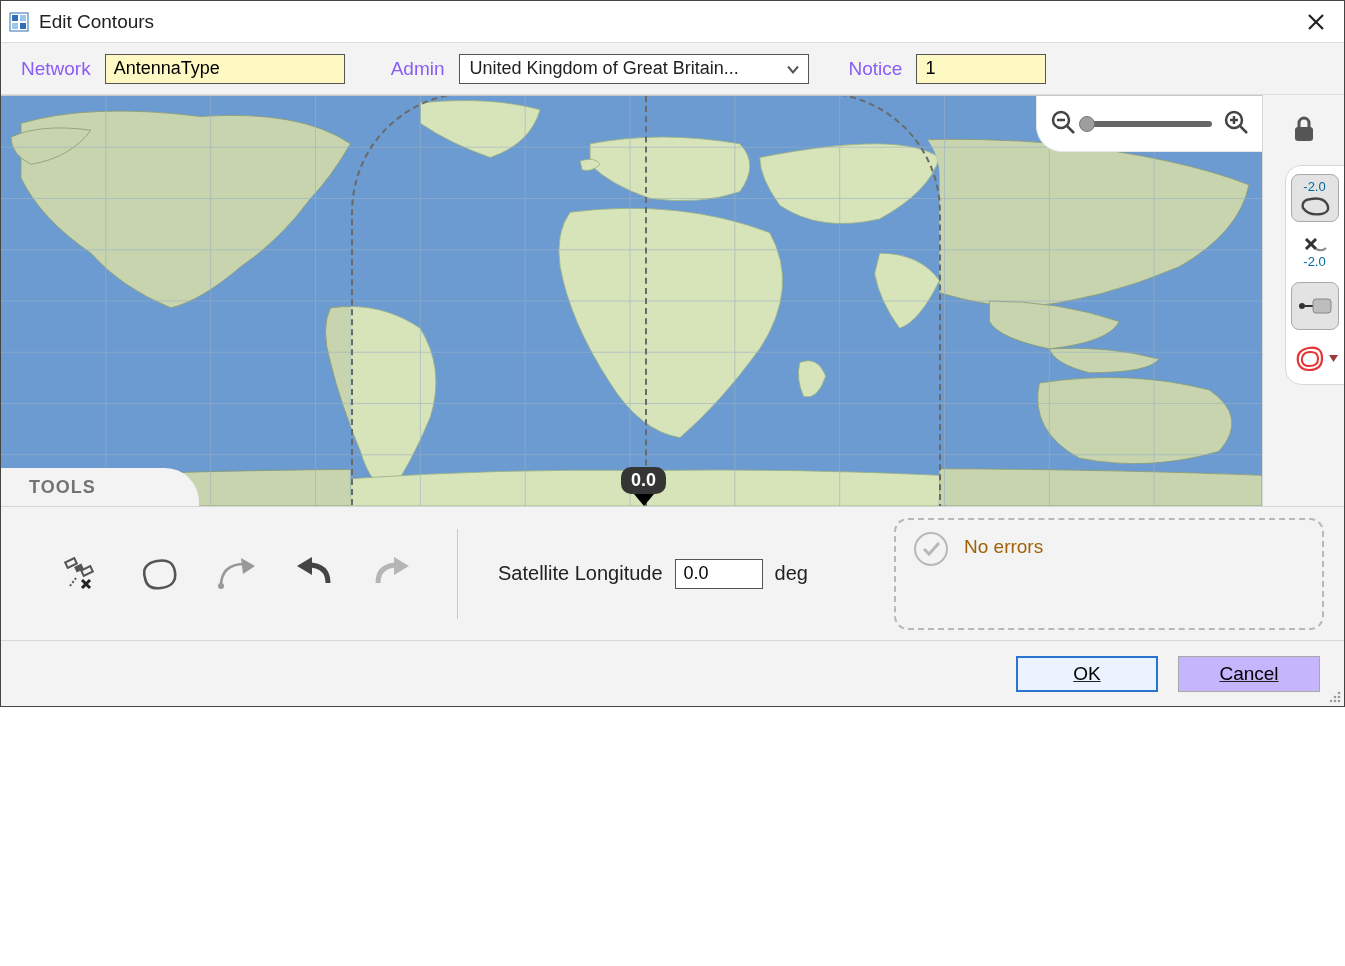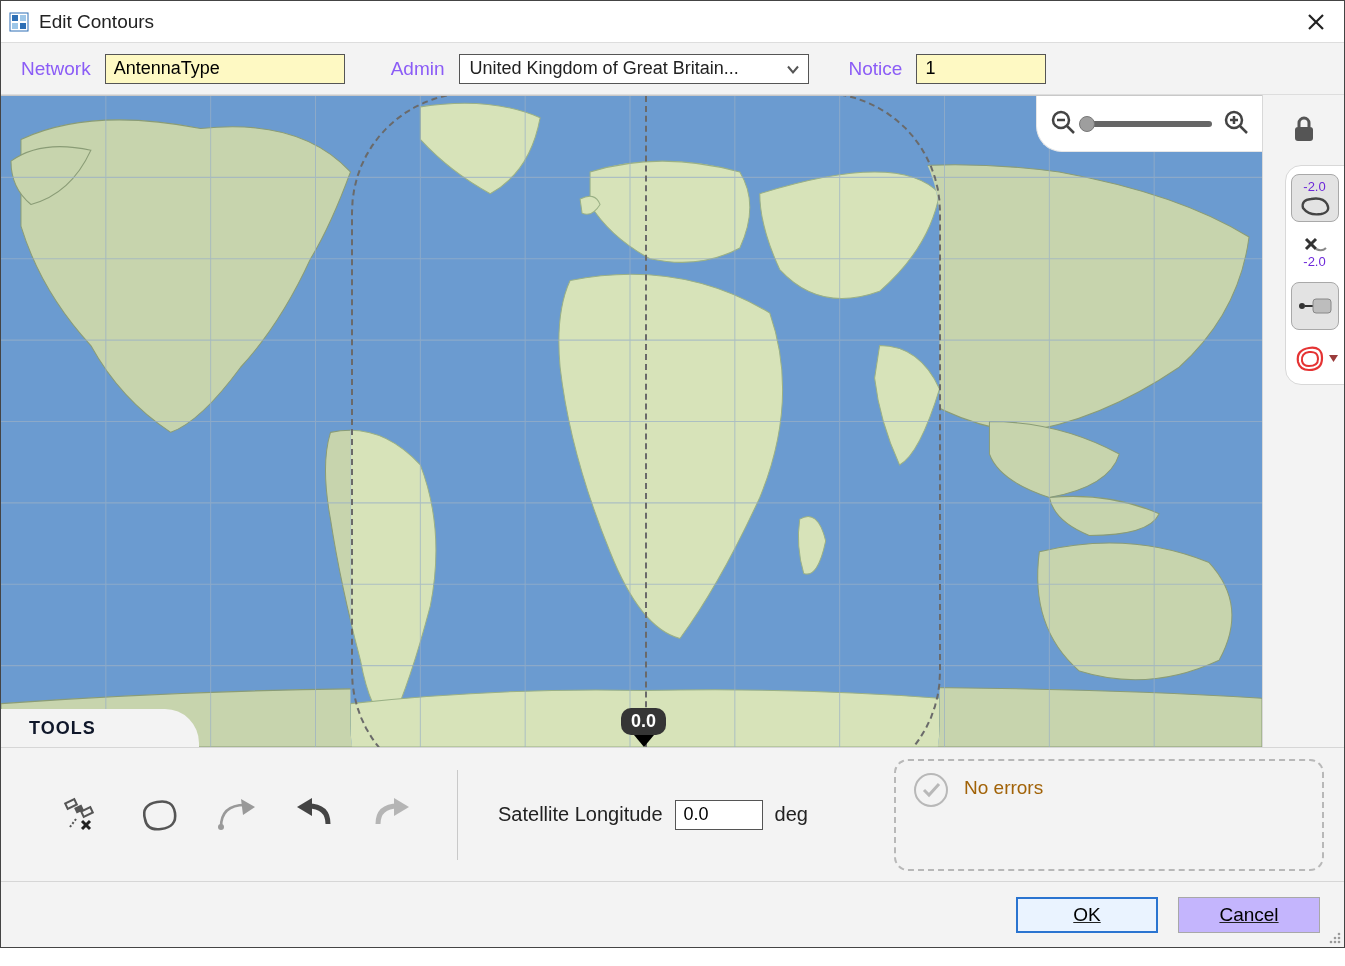--- a/index.html
+++ b/index.html
@@ -1,17 +1,17 @@
 <!DOCTYPE html>
 <html><head>
 <meta charset="utf-8">
 <style>
   * { box-sizing: border-box; }
   html, body { margin: 0; padding: 0; font-family: "Segoe UI", Arial, sans-serif; font-size: 15px; color: #222; background: #fff; }
-  .window { width: 1345px; height: 948px; border: 1px solid #444; display: flex; flex-direction: column; background: #fff; }
+  .window { width: 1345px; height: 707px; border: 1px solid #444; display: flex; flex-direction: column; background: #fff; }
   .titlebar { height: 42px; display: flex; align-items: center; padding: 0 8px; border-bottom: 1px solid #ddd; }
   .titlebar .app-icon { width: 20px; height: 20px; margin-right: 10px; display: inline-block; }
   .titlebar .title { font-size: 19px; font-weight: 400; color: #222; flex: 1; }
   .titlebar .close-btn { width: 40px; height: 40px; display: flex; align-items: center; justify-content: center; cursor: pointer; }
   .param-bar { height: 52px; background: #f3f3f3; border-bottom: 1px solid #ddd; display: flex; align-items: center; padding: 0 20px; gap: 10px; }
   .param-bar label { font-size: 19px; color: #8b5cf6; margin-right: 4px; }
   .param-bar input[type=text] { height: 30px; border: 1px solid #555; padding: 0 8px; font-size: 18px; font-family: inherit; background: #fef9c3; }
   .param-bar .select-wrap { position: relative; display: inline-flex; align-items: center; border: 1px solid #555; height: 30px; background: #fff; padding: 0 30px 0 10px; font-size: 18px; }
   .param-bar .select-wrap .chev { position: absolute; right: 8px; top: 50%; transform: translateY(-50%); }
   .map-zone { flex: 1; position: relative; background: #f3f3f3; overflow: hidden; }
@@ -24,23 +24,23 @@
   .zoom-panel .slider-thumb { position: absolute; left: 0; top: 50%; transform: translate(-50%,-50%); width: 16px; height: 16px; border-radius: 50%; background: #9e9e9e; border: 1px solid #777; } 
   .lon-badge { position: absolute; left: 620px; bottom: 0; }
   .lon-badge .bubble { background: #353535; color: #fff; font-size: 18px; font-weight: 600; padding: 3px 10px; border-radius: 10px; position: relative; }
   .lon-badge .pointer { width: 0; height: 0; border-left: 10px solid transparent; border-right: 10px solid transparent; border-top: 12px solid #000; margin: 0 auto; }
   .right-column { position: absolute; right: 0; top: 0; bottom: 0; width: 82px; background: #f3f3f3; border-left: 1px solid #d8d8d8; display: flex; flex-direction: column; align-items: center; padding-top: 12px; gap: 0; }
   .right-column .lock-box { width: 44px; height: 44px; display: flex; align-items: center; justify-content: center; margin-bottom: 14px; }
   .side-palette { width: 60px; background: #fff; border: 1px solid #d8d8d8; border-top-left-radius: 16px; border-bottom-left-radius: 16px; padding: 8px 0; display: flex; flex-direction: column; align-items: center; gap: 6px; margin-left: 22px; }
   .side-palette .sp-btn { width: 48px; min-height: 48px; border-radius: 8px; display: flex; flex-direction: column; align-items: center; justify-content: center; font-size: 12px; color: #333; cursor: pointer; position: relative; }
   .side-palette .sp-btn.active { background: #e3e3e3; border: 1px solid #a9a9a9; }
   .side-palette .sp-btn.tag-btn { background: #e3e3e3; border: 1px solid #a9a9a9; }
-  .side-palette .sp-label { font-size: 13px; color: #6d28d9; margin-top: 1px; }
+  .side-palette .sp-label { font-size: 13px; color: #0369a1; margin-top: 1px; }
   .side-palette .red-dd { display: flex; align-items: center; gap: 3px; margin-top: 6px; }
-  .tools-tab { position: absolute; left: 0; bottom: 0; width: 198px; height: 38px; background: #f3f3f3; border-top-right-radius: 34px; display: flex; align-items: center; padding-left: 28px; font-weight: 700; font-size: 18px; color: #0f172a; letter-spacing: 1px; }
+  .tools-tab { position: absolute; left: 0; bottom: 0; width: 198px; height: 38px; background: #f3f3f3; border-top-right-radius: 34px; display: flex; align-items: center; padding-left: 28px; font-weight: 700; font-size: 18px; color: #737373; letter-spacing: 1px; }
   .tools-bar { height: 134px; background: #f3f3f3; border-top: 1px solid #d6d6d6; position: relative; display: flex; align-items: center; padding: 0 20px; }
   .tool-icons { display: flex; align-items: center; gap: 28px; padding-left: 34px; }
   .tool-icons .t-btn { width: 50px; height: 50px; display: flex; align-items: center; justify-content: center; cursor: pointer; }
   .divider-v { width: 1px; height: 90px; background: #c9c9c9; margin: 0 40px; }
   .lon-group { display: flex; align-items: center; gap: 12px; font-size: 20px; color: #222; }
   .lon-group input { width: 88px; height: 30px; border: 1px solid #555; font-size: 18px; padding: 0 8px; text-align: left; }
   .error-box { margin-left: auto; width: 430px; height: 112px; border: 2px dashed #b8b8b8; border-radius: 14px; display: flex; align-items: flex-start; padding: 12px 18px; gap: 16px; }
   .error-box .check-circ { width: 34px; height: 34px; border: 2px solid #b8b8b8; border-radius: 50%; display: flex; align-items: center; justify-content: center; }
   .error-box .msg { font-size: 19px; color: #a16207; padding-top: 4px; }
   .button-bar { height: 66px; background: #f3f3f3; border-top: 1px solid #d6d6d6; display: flex; align-items: center; justify-content: flex-end; padding: 0 24px; gap: 20px; position: relative; text-decoration: underline; }

